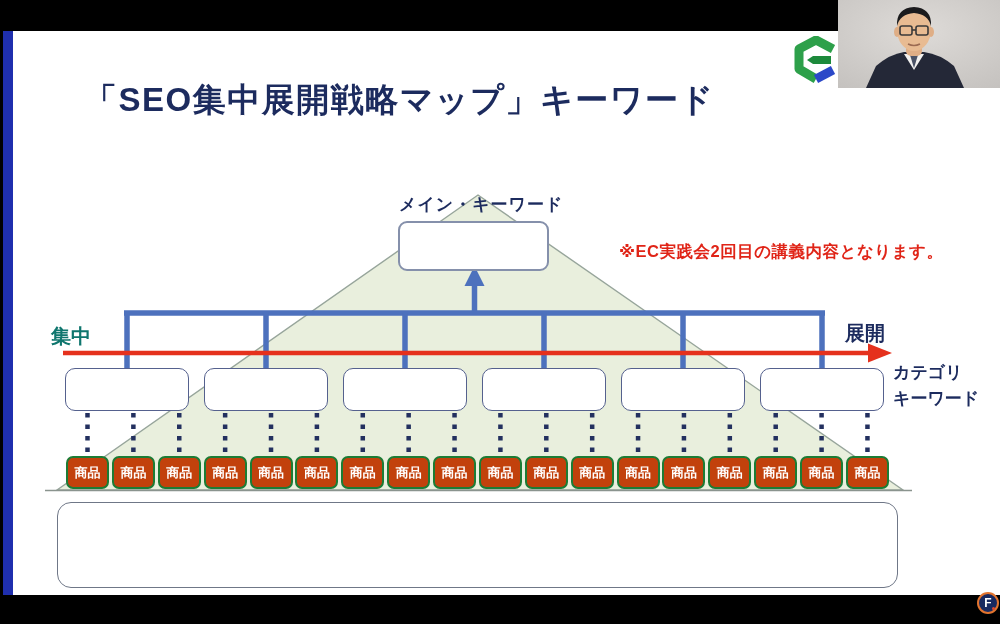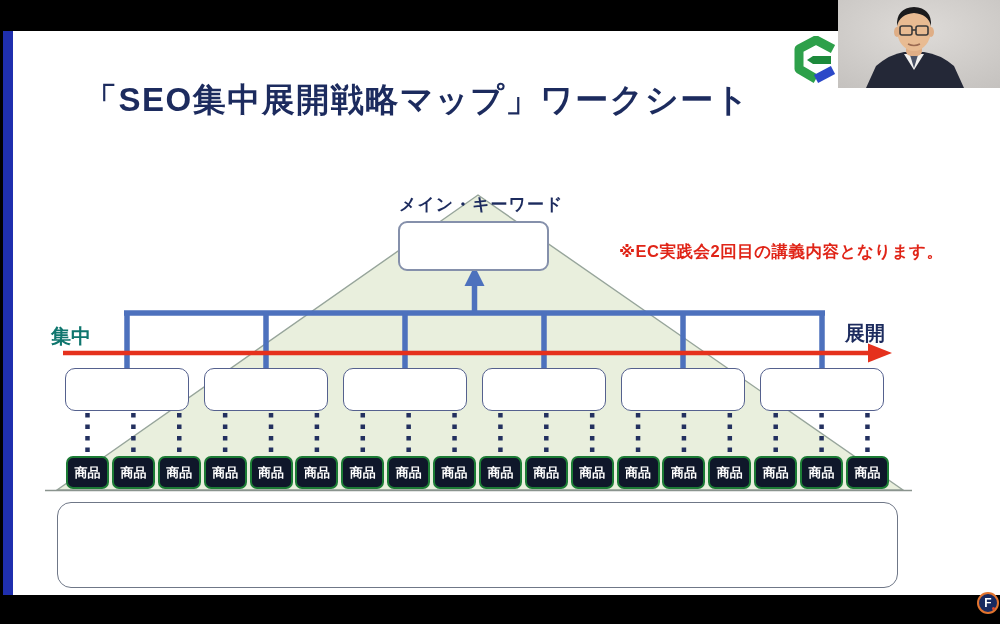--- a/index.html
+++ b/index.html
@@ -10,21 +10,21 @@
   .abs{position:absolute;}
   .slide-title{left:84px;top:78px;font-size:33px;font-weight:700;color:#1c2b5e;letter-spacing:1.5px;white-space:nowrap;}
   .diagram-svg{left:0;top:0;width:1000px;height:624px;pointer-events:none;}
   .main-kw-label{left:399px;top:193px;font-size:17px;font-weight:700;color:#1c2b5e;letter-spacing:1px;white-space:nowrap;}
   .main-kw-box{left:398px;top:221px;width:147px;height:46px;background:#fff;border:2px solid #8590ab;border-radius:9px;}
   .note-red{left:619px;top:241px;font-size:16.5px;font-weight:700;color:#e02417;letter-spacing:0.5px;white-space:nowrap;text-align:right;}
   .concentrate-label{left:51px;top:323px;font-size:20px;font-weight:700;color:#0f766e;}
   .expand-label{left:845px;top:320px;font-size:20px;font-weight:700;color:#1c2b5e;text-align:center;}
   .cat-box{position:absolute;top:368px;width:124px;height:43px;background:#fff;border:1.6px solid #55618e;border-radius:10px;box-sizing:border-box;}
   .cat-label{left:893px;top:360px;font-size:17px;font-weight:700;color:#1c2b5e;line-height:26px;white-space:nowrap;}
-  .prod-box{position:absolute;top:456px;width:43px;height:33px;background:#0f172a;border:2px solid #1c7c35;border-radius:7px;
+  .prod-box{position:absolute;top:456px;width:43px;height:33px;background:#c2410c;border:2px solid #1c7c35;border-radius:7px;
             box-sizing:border-box;color:#fff;font-size:13px;font-weight:700;display:flex;align-items:center;justify-content:center;
             letter-spacing:0;white-space:nowrap;}
   .bottom-box{left:57px;top:502px;width:841px;height:86px;background:#fff;border:1.6px solid #6f7787;border-radius:14px;box-sizing:border-box;}
   .webcam{left:838px;top:0;width:162px;height:88px;background:linear-gradient(180deg,#d8d5d2 0%,#cfccc9 70%,#c4c1be 100%);
           box-shadow:inset 2px 0 4px rgba(0,0,0,.25);overflow:hidden;}
   .company-logo{left:793px;top:36px;width:46px;height:52px;}
   .f-logo{left:977px;top:592px;width:22px;height:22px;border-radius:50%;background:#182960;border:2.5px solid #e2742e;
           box-sizing:border-box;color:#fff;font-size:12px;font-weight:700;display:flex;align-items:center;justify-content:center;}
   .f-logo::after{content:"";position:absolute;right:2px;bottom:2px;width:3px;height:3px;border-radius:50%;background:#e04a2e;}
 </style>
@@ -74,39 +74,43 @@
         <line x1="592.1800000000001" x2="592.1800000000001" y1="413" y2="453"></line>
         <line x1="638.0600000000001" x2="638.0600000000001" y1="413" y2="453"></line>
         <line x1="683.94" x2="683.94" y1="413" y2="453"></line>
         <line x1="729.82" x2="729.82" y1="413" y2="453"></line>
         <line x1="775.7" x2="775.7" y1="413" y2="453"></line>
         <line x1="821.58" x2="821.58" y1="413" y2="453"></line>
         <line x1="867.46" x2="867.46" y1="413" y2="453"></line>
       </g>
   </svg>
 
-  <div class="abs slide-title">「SEO集中展開戦略マップ」ワークシート</div>
+  <div class="abs slide-title">「SEO集中展開戦略マップ」キーワード</div>
 
   <div class="abs main-kw-label">メイン・キーワード</div>
   <div class="abs main-kw-box"></div>
 
   <div class="abs note-red">※EC実践会2回目の講義内容となります。</div>
 
   <div class="abs concentrate-label">集中</div>
   <div class="abs expand-label">展開</div>
 
   <div id="cat-row">
       <div class="cat-box" style="left: 65px;"></div>
       <div class="cat-box" style="left: 204px;"></div>
       <div class="cat-box" style="left: 343px;"></div>
       <div class="cat-box" style="left: 482px;"></div>
       <div class="cat-box" style="left: 621px;"></div>
       <div class="cat-box" style="left: 760px;"></div>
     </div>
 
+  <div class="abs cat-label">
+    <div>カテゴリ</div>
+    <div>キーワード</div>
+  </div>
 
   <div id="prod-row">
       <div class="prod-box" style="left: 66px;">商品</div>
       <div class="prod-box" style="left: 111.88px;">商品</div>
       <div class="prod-box" style="left: 157.76px;">商品</div>
       <div class="prod-box" style="left: 203.64px;">商品</div>
       <div class="prod-box" style="left: 249.52px;">商品</div>
       <div class="prod-box" style="left: 295.4px;">商品</div>
       <div class="prod-box" style="left: 341.28px;">商品</div>
       <div class="prod-box" style="left: 387.16px;">商品</div>

